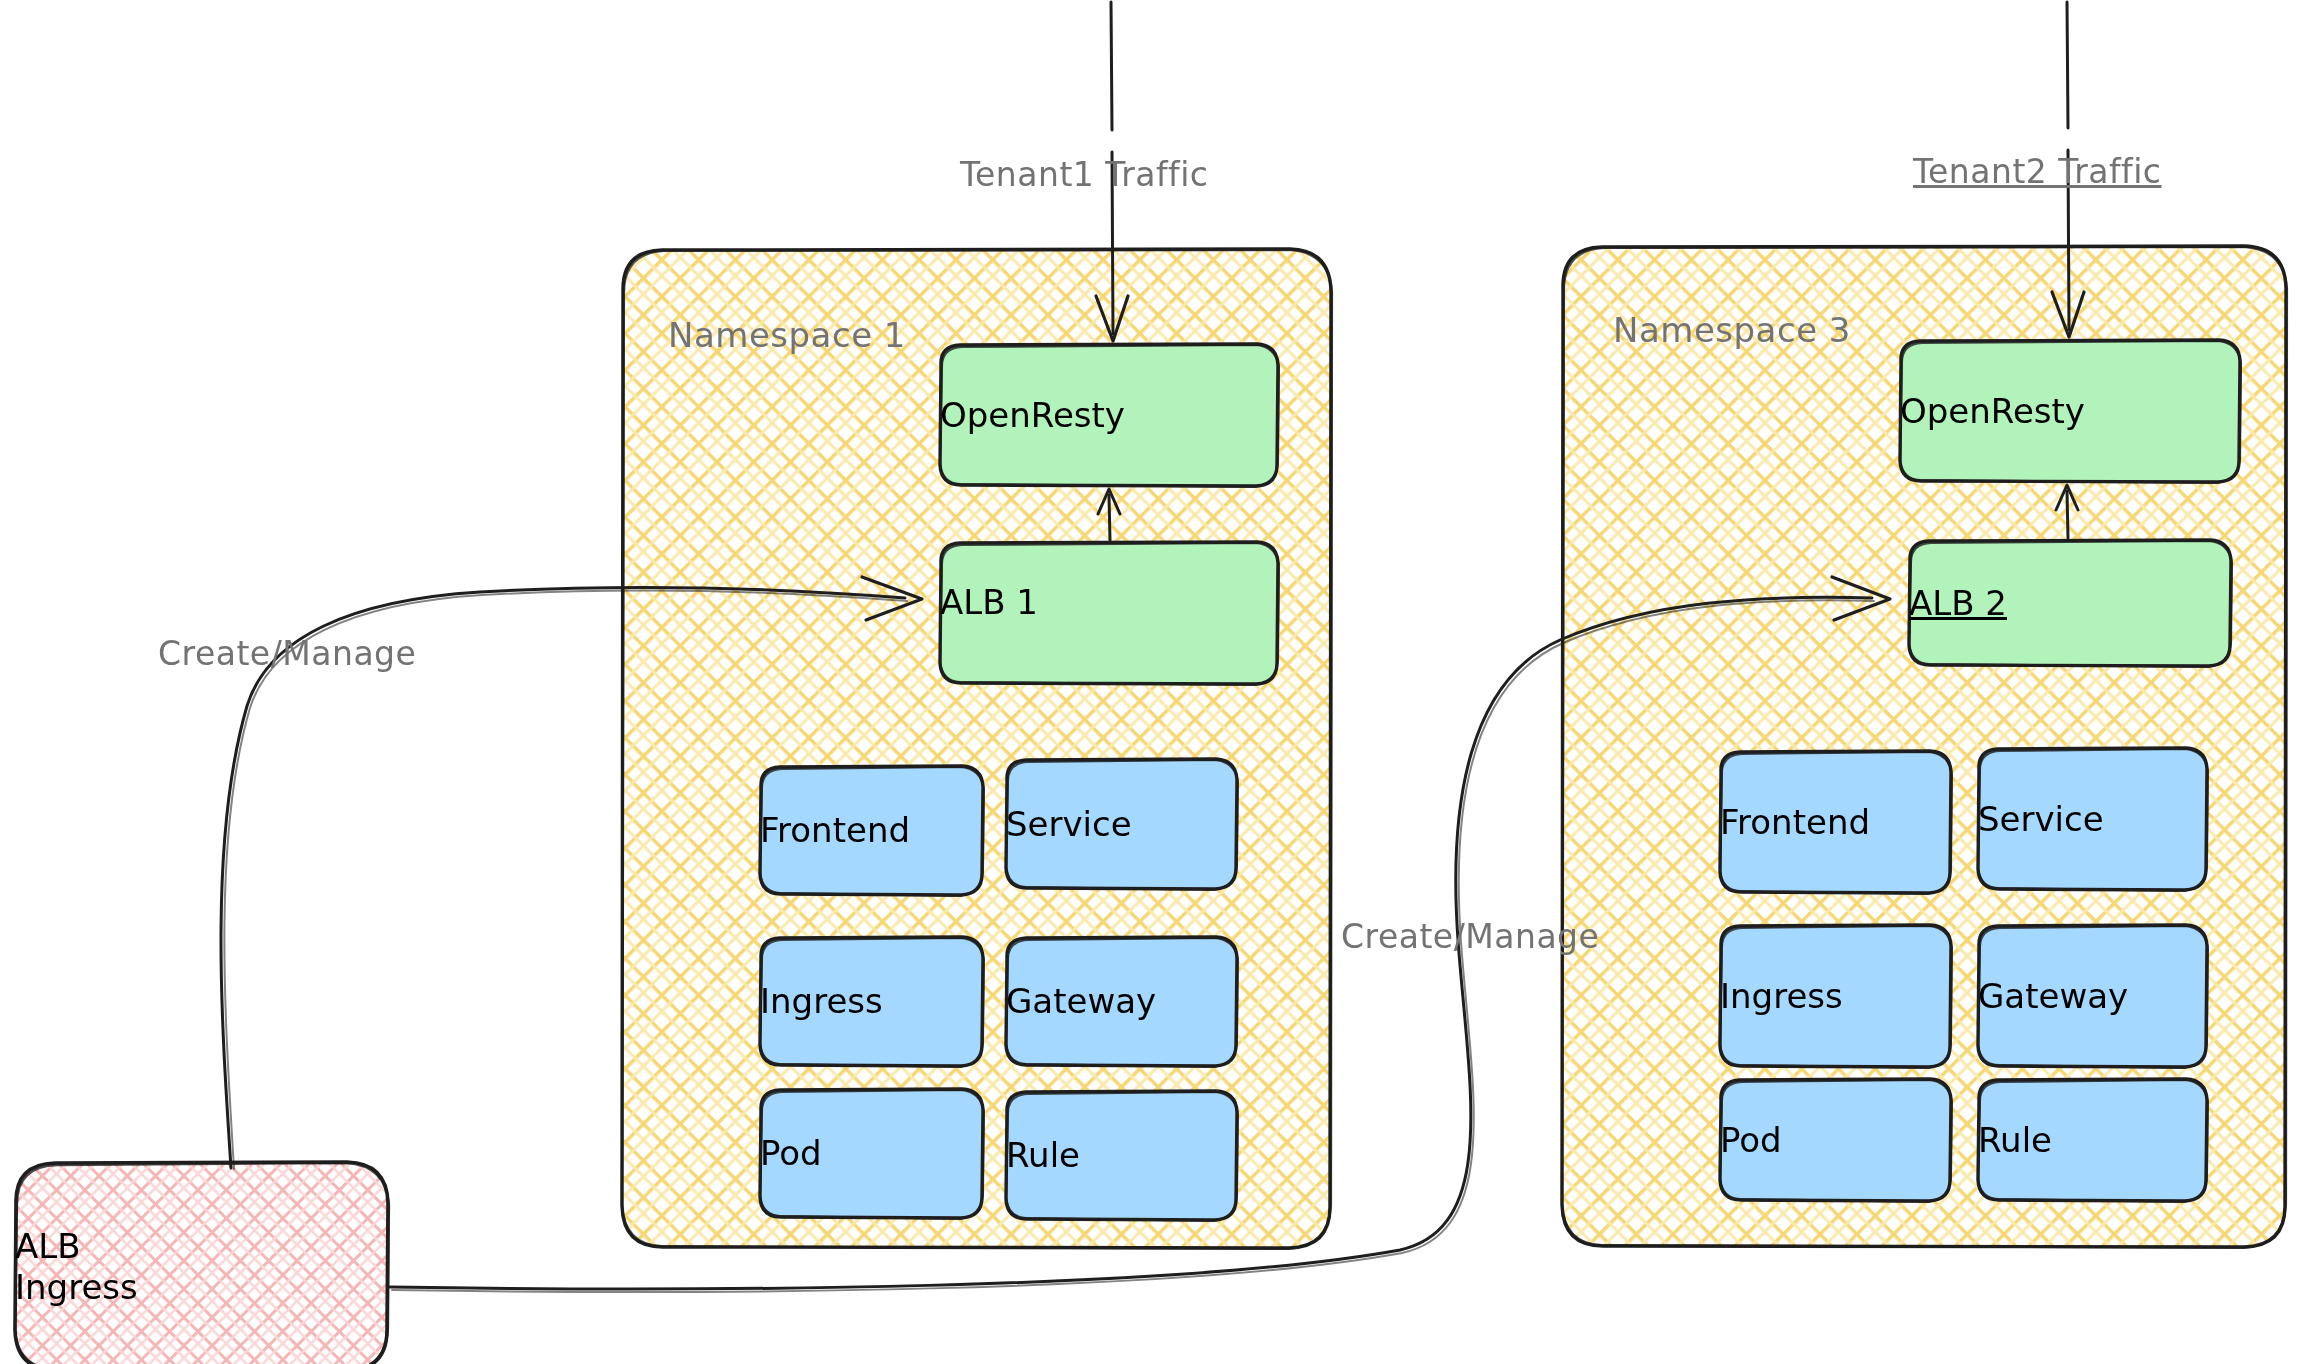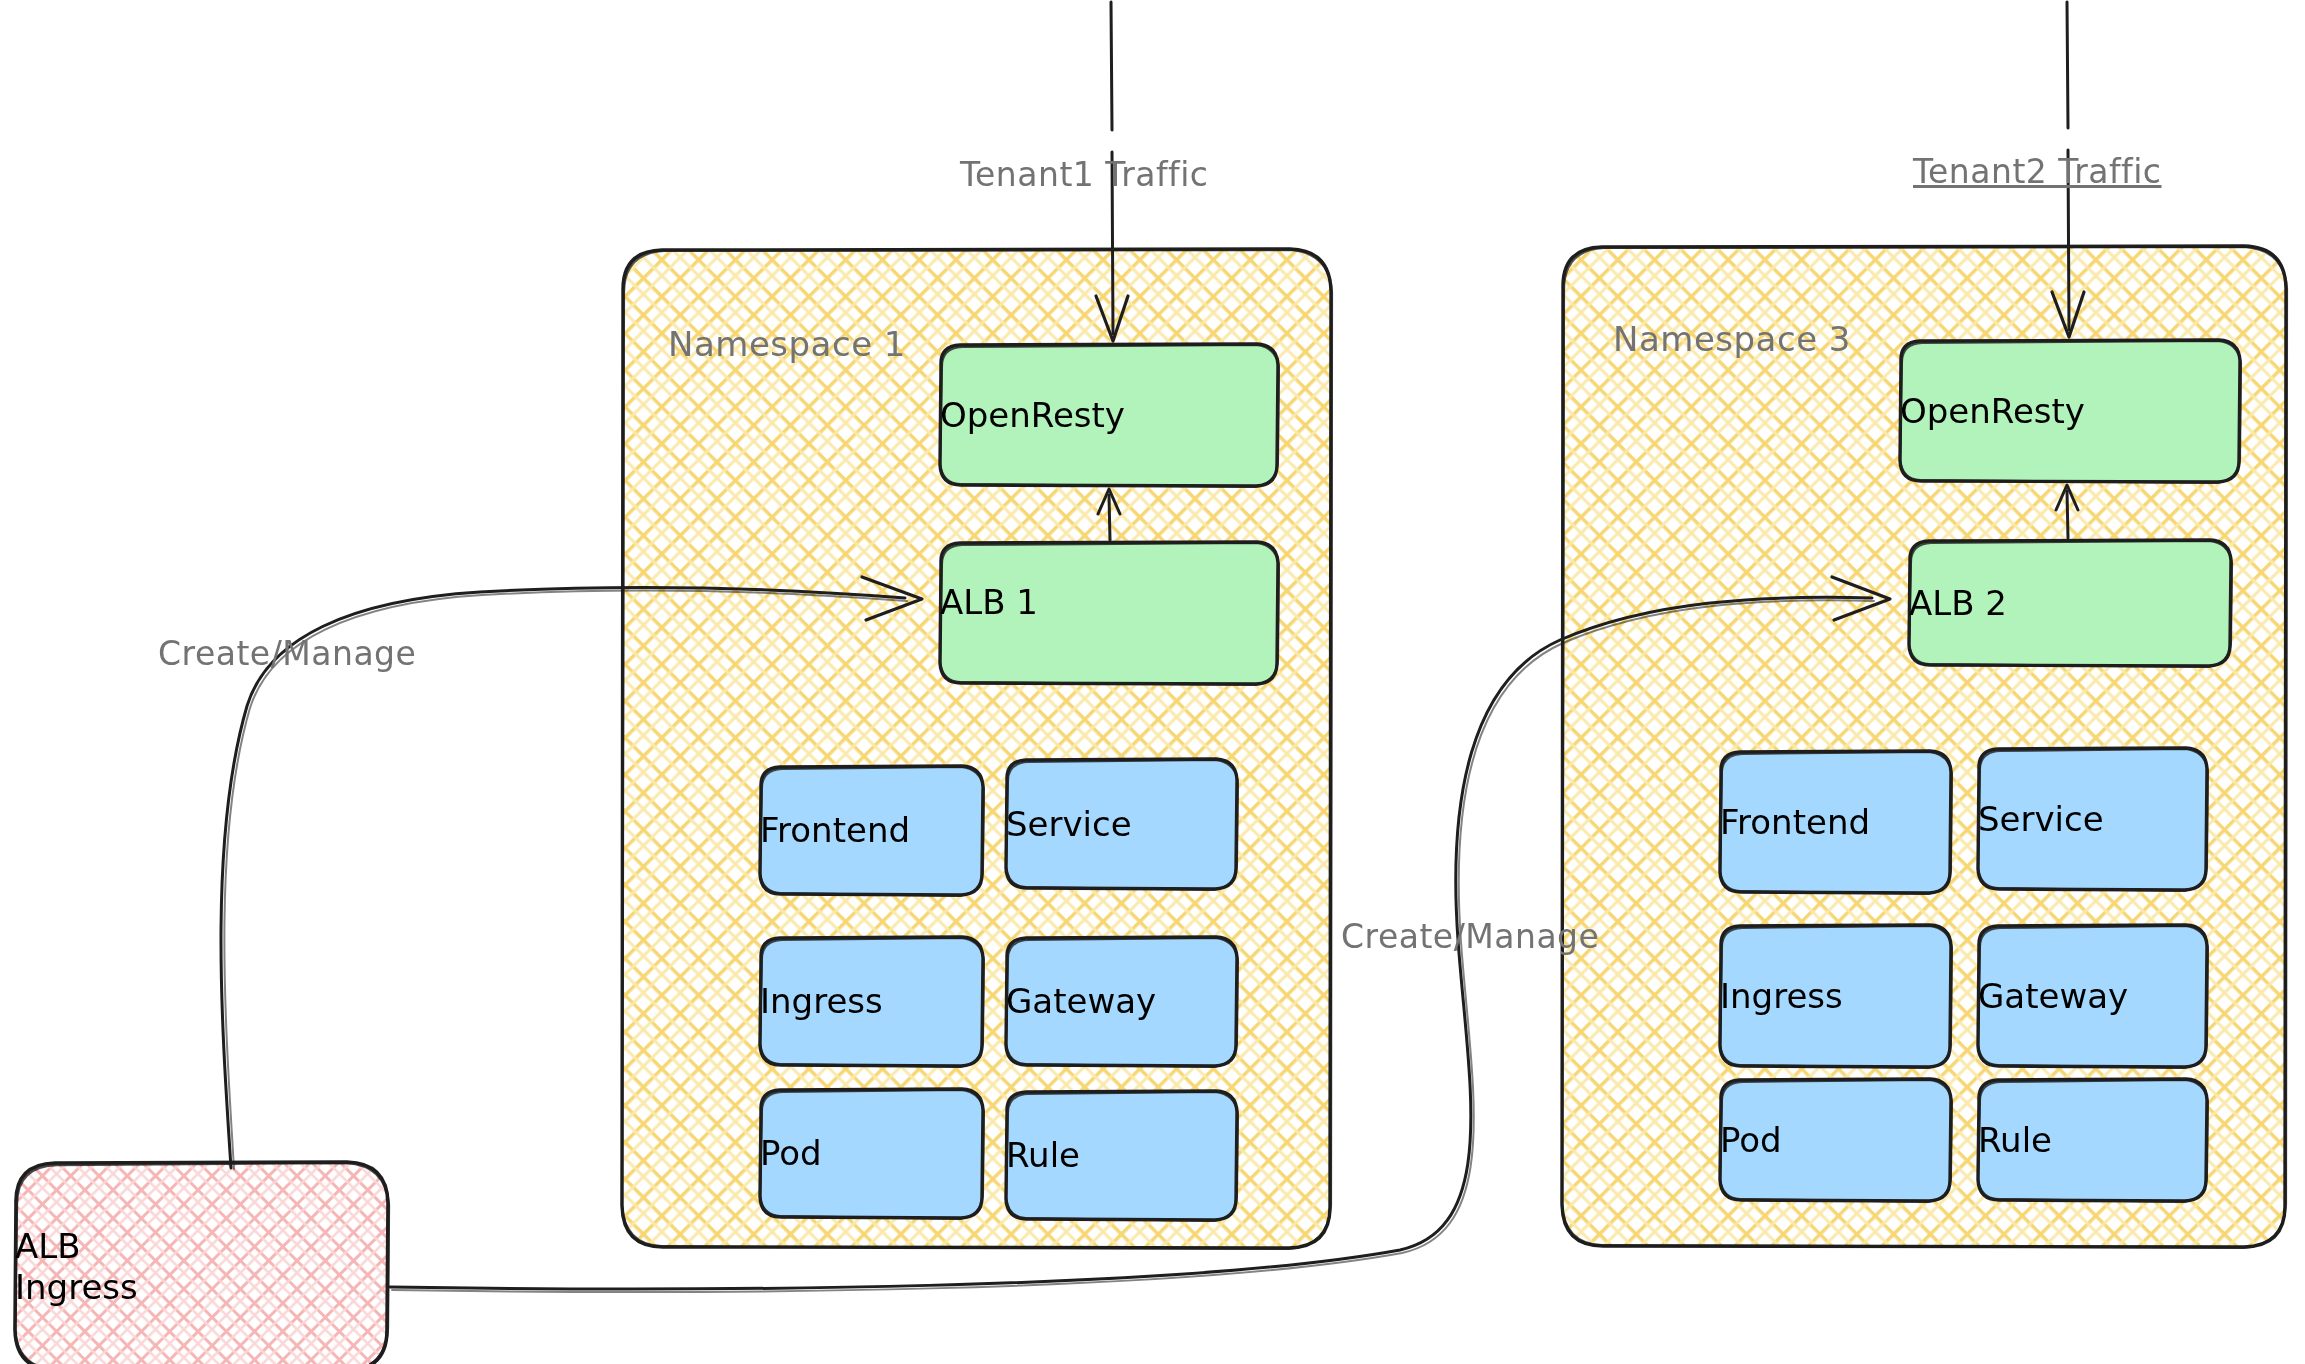--- a/index.html
+++ b/index.html
@@ -34,21 +34,20 @@
     white-space: pre;
     letter-spacing: 0.5px;
   }
   .edge-label {
     font-size: 33px;
     font-weight: 500;
   }
   .ns-label {
     font-size: 34px;
     font-weight: 500;
-    margin-top: 9px;
   }
   .node-label {
     font-size: 34px;
     font-weight: 500;
     width: 100%;
     text-align: left;
     line-height: 1.18;
   }
 
   
@@ -231,21 +230,21 @@
   <div class="node-text-holder" style="left:760px; top:1089px; width:223px; height:129px;">
     <div class="node-label">Pod</div>
   </div>
   <div class="node-text-holder" style="left:1006px; top:1091px; width:231px; height:129px;">
     <div class="node-label">Rule</div>
   </div>
 
   <div class="node-text-holder" style="left:1900px; top:340px; width:340px; height:142px;">
     <div class="node-label">OpenResty</div>
   </div>
-  <div class="node-text-holder" style="left:1909px; top:540px; width:322px; height:126px;">
+  <div class="node-text-holder" style="left:1909px; top:540px; width:322px; height:126px;text-decoration:underline;">
     <div class="node-label">ALB 2</div>
   </div>
 
   <div class="node-text-holder" style="left:1720px; top:751px; width:231px; height:142px;">
     <div class="node-label">Frontend</div>
   </div>
   <div class="node-text-holder" style="left:1978px; top:748px; width:229px; height:142px;">
     <div class="node-label">Service</div>
   </div>
   <div class="node-text-holder" style="left:1720px; top:925px; width:231px; height:142px;">

